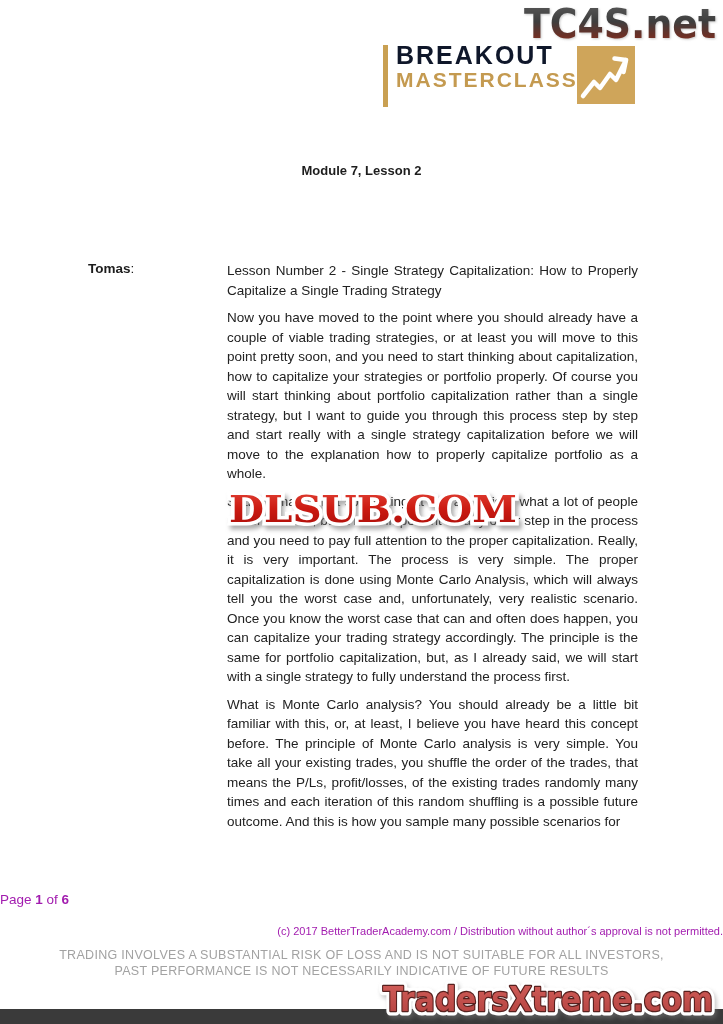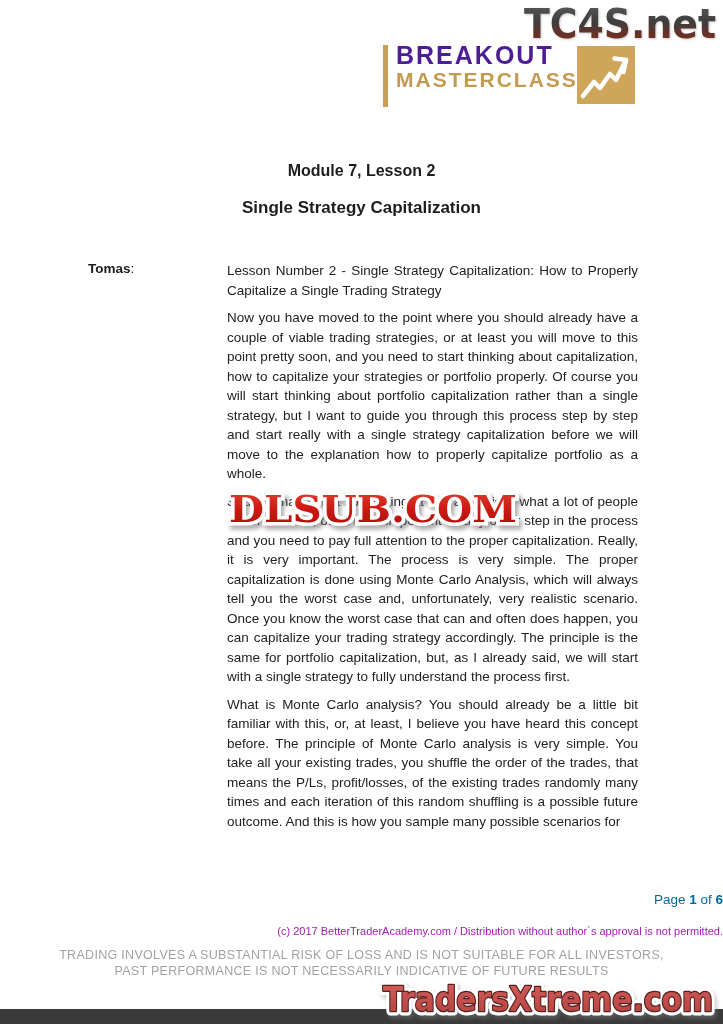--- a/index.html
+++ b/index.html
@@ -8,45 +8,45 @@
     font-family:"Liberation Sans",sans-serif;color:#1d1d1d;
   }
 
   
   .tc4s{position:absolute;top:0;right:2px;width:205px;height:48px;}
 
   
   .logo{position:absolute;left:383px;top:42px;width:255px;height:68px;}
   .logo-bar{position:absolute;left:0;top:3px;width:5px;height:62px;background:#c9a052;}
   .logo-text{position:absolute;left:13px;top:0;}
-  .logo-l1{font-weight:bold;font-size:25px;letter-spacing:2px;color:#4c1d95;line-height:26px;}
+  .logo-l1{font-weight:bold;font-size:25px;letter-spacing:2px;color:#0f172a;line-height:26px;}
   .logo-l2{font-weight:bold;font-size:21px;letter-spacing:2px;color:#c49a50;line-height:24px;}
   .logo-l3{font-size:15px;letter-spacing:4.8px;color:#8f8f8f;line-height:22px;}
   .logo-icon{position:absolute;left:194px;top:4px;}
 
   
   .titles{position:absolute;left:0;top:161px;width:723px;text-align:center;}
-  .title-1{font-weight:bold;font-size:16px;line-height:20px;}
+  .title-1{font-weight:bold;font-size:13px;line-height:20px;}
   .title-2{font-weight:bold;font-size:17px;line-height:20px;margin-top:17px;}
 
   
   .speaker{position:absolute;left:88px;top:261px;font-size:13.5px;}
   .speaker b{font-weight:bold;}
   .body-col{position:absolute;left:218px;top:261px;width:420px;}
   .body-col p{
     margin:0 0 8px 9px;font-size:13.5px;line-height:19.5px;
     text-align:justify;text-justify:inter-word;color:#222222;
   }
   .body-col p:last-child{margin-bottom:0;}
 
   
   .dlsub{position:absolute;left:219px;top:480px;width:308px;height:56px;}
 
   
-  .pagenum{position:absolute;left:0;top:892px;width:723px;text-align:right;font-size:13.5px;color:#0369a1;}
+  .pagenum{position:absolute;left:0;top:892px;width:723px;text-align:left;font-size:13.5px;color:#a21caf;}
   .pagenum .pn-bold{font-weight:bold;}
   .copyright{position:absolute;left:0;top:925px;width:723px;text-align:right;font-size:11px;color:#a21caf;}
   .disclaimer{position:absolute;left:0;width:723px;text-align:center;font-size:12.5px;color:#a2a2a2;letter-spacing:0.3px;}
   .disc-1{top:948px;}
   .disc-2{top:964px;}
 
   .bottom-bar{position:absolute;left:0;top:1009px;width:723px;height:15px;background:#3a3a3a;}
 
   
   .tx{position:absolute;right:0;top:974px;width:352px;height:50px;}
@@ -76,21 +76,20 @@
     </div>
     <svg class="logo-icon" width="58" height="58" viewBox="0 0 58 58">
       <rect x="0" y="0" width="58" height="58" fill="#cfa55a"></rect>
       <polyline points="6,50 17,36 23,42 33,28 39,34 49,14" fill="none" stroke="#ffffff" stroke-width="4.5" stroke-linecap="round" stroke-linejoin="round"></polyline>
       <path d="M49,14 L37.5,12.5 M49,14 L46.5,26" fill="none" stroke="#ffffff" stroke-width="4.5" stroke-linecap="round"></path>
     </svg>
   </div>
 
   <div class="titles">
     <div class="title-1">Module 7, Lesson 2</div>
-    <div class="title-2">Single Strategy Capitalization</div>
   </div>
 
   <div class="speaker"><b>Tomas</b><span>:</span></div>
 
   <div class="body-col">
     <p>Lesson Number 2 - Single Strategy Capitalization: How to Properly Capitalize a Single Trading Strategy</p>
     <p>Now you have moved to the point where you should already have a couple of viable trading strategies, or at least you will move to this point pretty soon, and you need to start thinking about capitalization, how to capitalize your strategies or portfolio properly. Of course you will start thinking about portfolio capitalization rather than a single strategy, but I want to guide you through this process step by step and start really with a single strategy capitalization before we will move to the explanation how to properly capitalize portfolio as a whole.</p>
     <p>Sounds maybe not so exciting at first and this is what a lot of people underestimate, but it is as important as any other step in the process and you need to pay full attention to the proper capitalization. Really, it is very important. The process is very simple. The proper capitalization is done using Monte Carlo Analysis, which will always tell you the worst case and, unfortunately, very realistic scenario. Once you know the worst case that can and often does happen, you can capitalize your trading strategy accordingly. The principle is the same for portfolio capitalization, but, as I already said, we will start with a single strategy to fully understand the process first.</p>
     <p>What is Monte Carlo analysis? You should already be a little bit familiar with this, or, at least, I believe you have heard this concept before. The principle of Monte Carlo analysis is very simple. You take all your existing trades, you shuffle the order of the trades, that means the P/Ls, profit/losses, of the existing trades randomly many times and each iteration of this random shuffling is a possible future outcome. And this is how you sample many possible scenarios for</p>
   </div>

